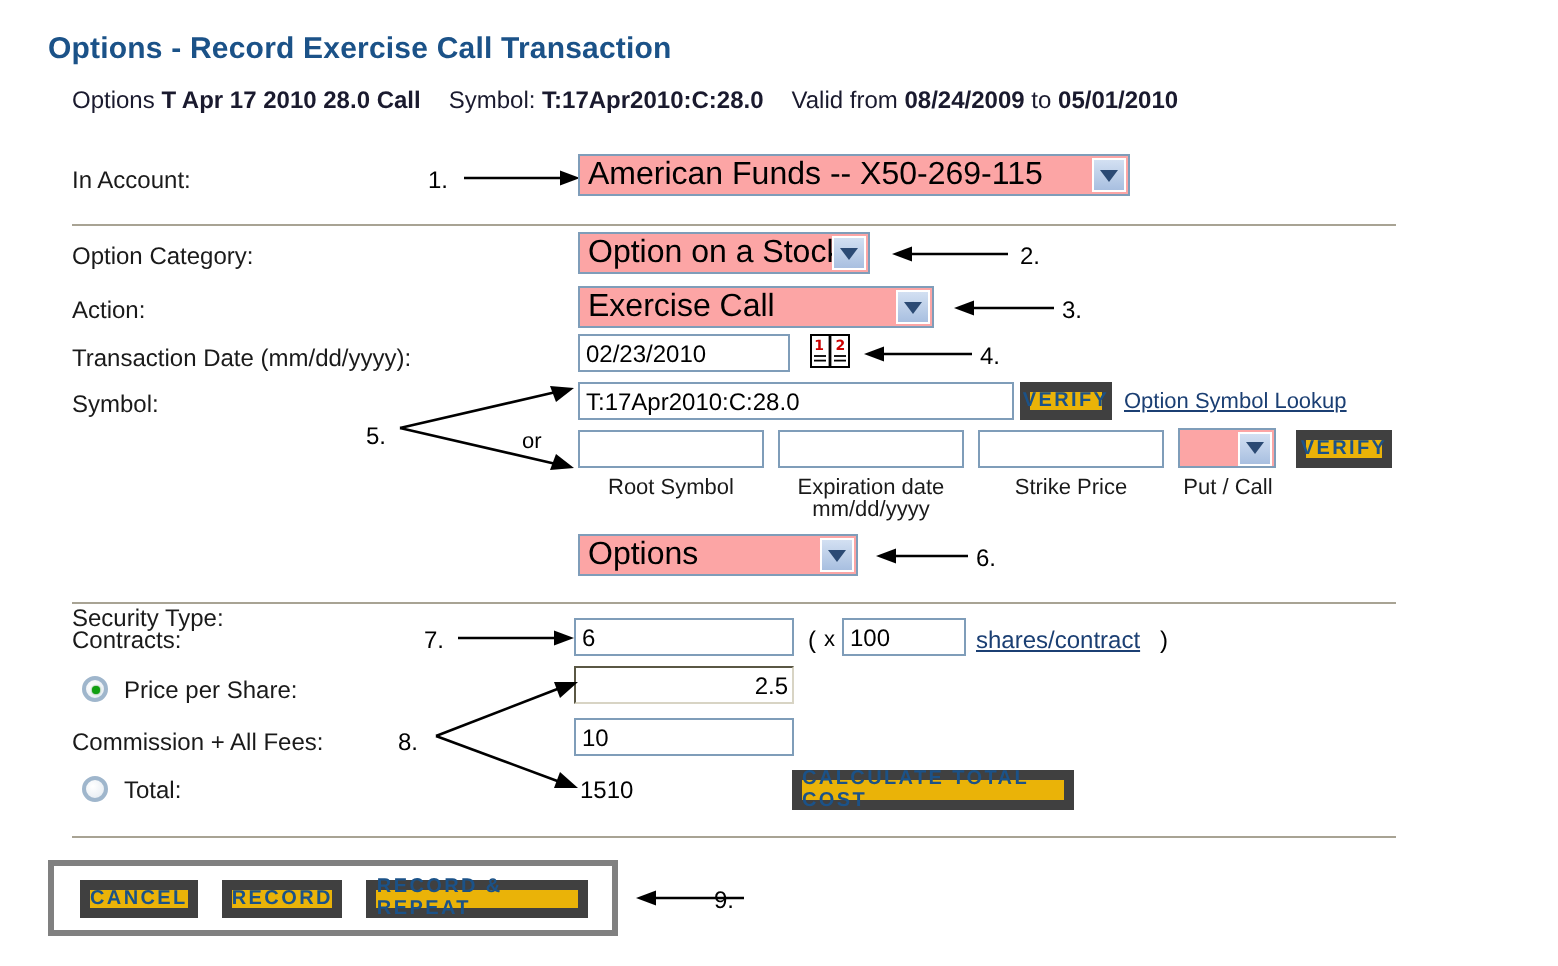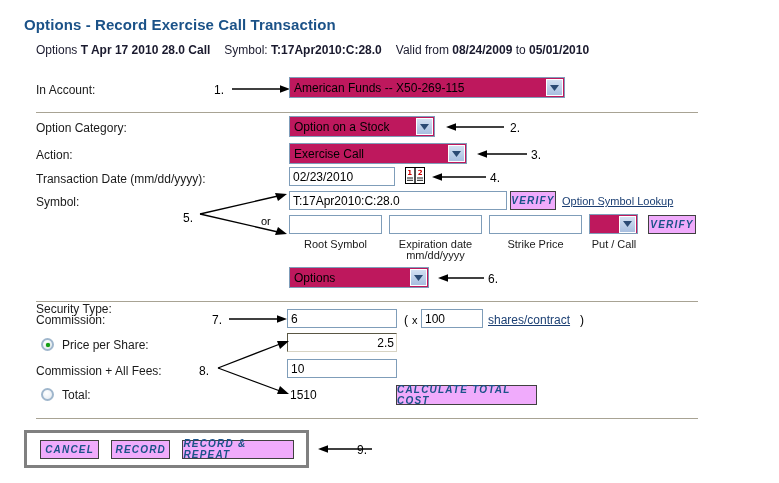--- a/index.html
+++ b/index.html
@@ -76,23 +76,23 @@
     border-right: 1px solid #d8d4c4;
     border-bottom: 1px solid #d8d4c4;
     text-align: right;
   }
 
   
   .sel {
     position: absolute;
     box-sizing: border-box;
     border: 1px solid #7f9db9;
-    background: #be185d;
+    background: #fca5a5;
     height: 21px;
-    font-size: 12px;
+    font-size: 16px;
     color: #000;
     display: flex;
     align-items: center;
     padding-left: 4px;
     overflow: hidden;
     white-space: nowrap;
   }
   .sel .sel-val { flex: 1 1 auto; overflow: hidden; }
   .sel .arrow-box {
     flex: 0 0 auto;
@@ -106,33 +106,32 @@
     display: flex;
     align-items: center;
     justify-content: center;
   }
   .sel .arrow-box svg { display: block; }
 
   
   .btn {
     position: absolute;
     box-sizing: border-box;
-    border: 1px solid #404040;
-    background: #f0abfc;
+    border: 5px solid #404040;
+    background: #eab308;
     color: #1b5288;
     font-family: "Liberation Sans", sans-serif;
     font-size: 10px;
     font-weight: bold;
     letter-spacing: 1.2px;
     display: flex;
     align-items: center;
     justify-content: center;
     height: 19px;
     cursor: pointer;
-    font-style: italic;
   }
   .btn.inflow {
     position: static;
     margin-right: 12px;
   }
 
   
   .lnk {
     position: absolute;
     font-size: 11px;
@@ -345,21 +344,21 @@
     </span>
   </div>
   <svg class="anno-svg" style="left:438px; top:271px;" width="46" height="14" viewBox="0 0 46 14">
     <line x1="8" y1="7" x2="46" y2="7" stroke="#000" stroke-width="1.3"></line>
     <polygon points="0,7 10,3.2 10,10.8" fill="#000"></polygon>
   </svg>
   <div class="anno" style="left:488px; top:272px;">6.</div>
 
   <hr class="rule" style="top:295px;">
 
-  <div class="lbl" style="left:36px; top:313px;">Commission:</div>
+  <div class="lbl" style="left:36px; top:313px;">Contracts:</div>
   <div class="anno" style="left:212px; top:313px;">7.</div>
   <svg class="anno-svg" style="left:229px; top:312px;" width="58" height="14" viewBox="0 0 58 14">
     <line x1="0" y1="7" x2="50" y2="7" stroke="#000" stroke-width="1.3"></line>
     <polygon points="58,7 48,3.2 48,10.8" fill="#000"></polygon>
   </svg>
   <div class="txt" style="left:287px; top:309px; width:110px;">6</div>
   <div class="paren" style="left:404px; top:313px;">(</div>
   <div class="paren" style="left:412px; top:314px; font-size:11px;">x</div>
   <div class="txt" style="left:421px; top:309px; width:62px;">100</div>
   <div class="lnk" style="left:488px; top:313px; font-size:12px;">shares/contract</div>

